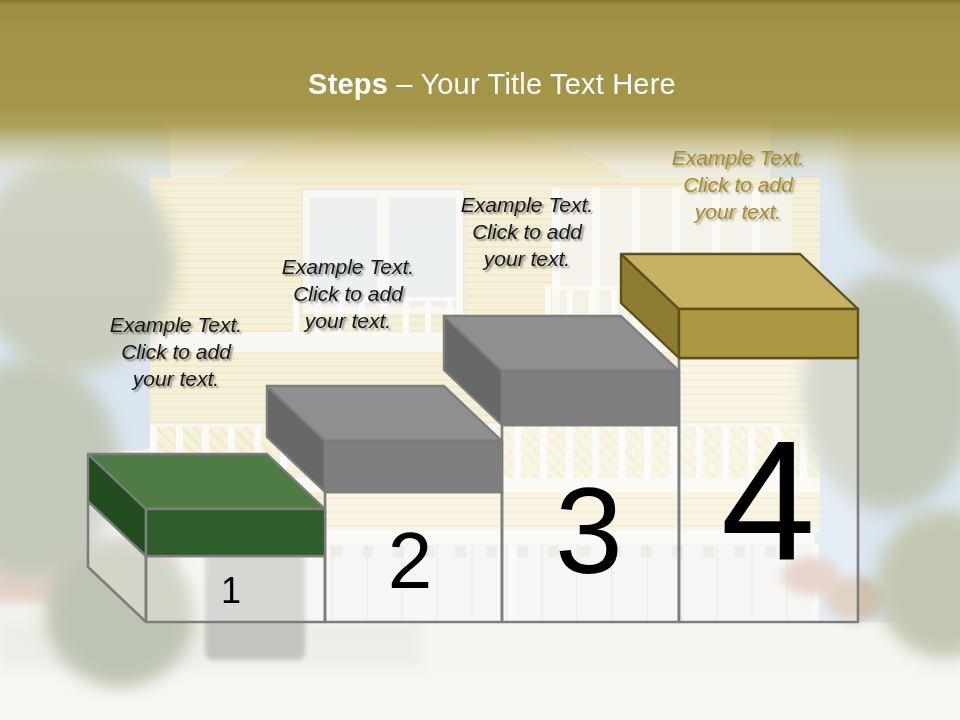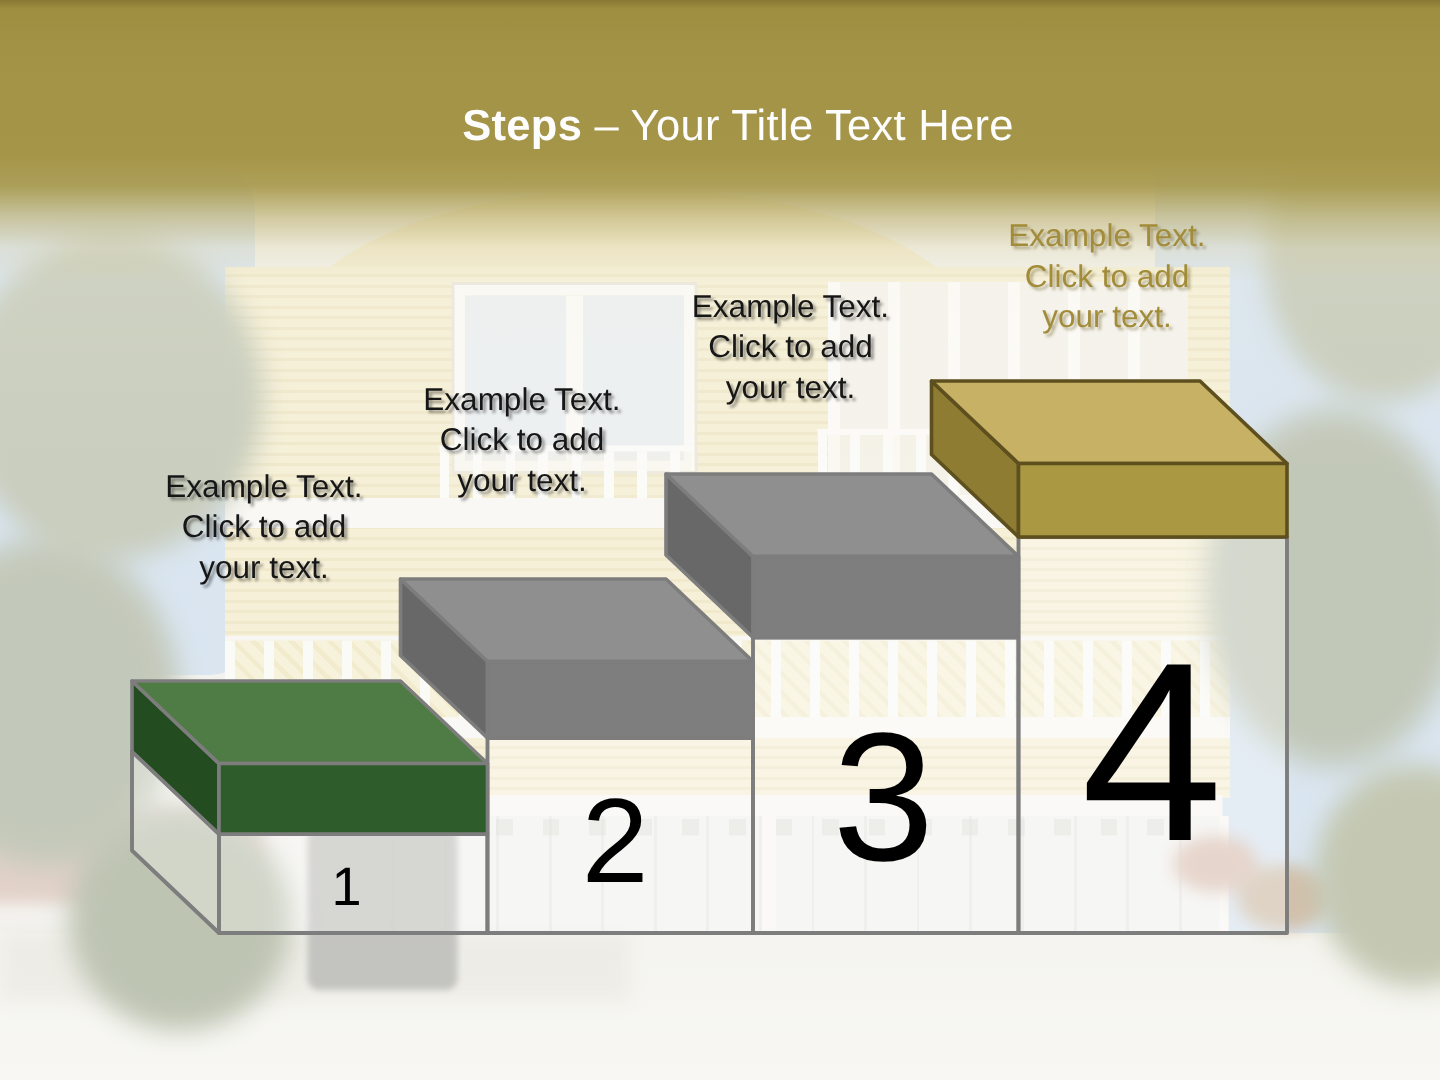--- a/index.html
+++ b/index.html
@@ -80,21 +80,21 @@
     text-align:center;color:#fdfdfd;font-size:29px;font-weight:400;letter-spacing:.2px;}
   .title .b{font-weight:700;}
   
   .diagram{position:absolute;left:0;top:0;}
   .tbox{fill:rgba(255,255,255,.30);stroke:#7d7d7d;stroke-width:2.6;stroke-linejoin:round;}
   .capface{stroke-width:2.4;stroke-linejoin:round;}
   .num{fill:#000;text-anchor:middle;font-family:"Liberation Sans",sans-serif;}
   
   .step-label{
     position:absolute;width:230px;text-align:center;
-    font-size:21px;line-height:1.29;white-space:pre-line;
+    font-style:italic;font-size:21px;line-height:1.29;white-space:pre-line;
     text-shadow:2px 2px 2px rgba(0,0,0,.42);}
   .step-label.gold{text-shadow:2px 2px 2px rgba(105,90,35,.45);}
   #label-1{left:61px;top:311px;}
   #label-2{left:233px;top:253px;}
   #label-3{left:412px;top:191px;}
   #label-4{left:623px;top:144px;}
 </style>
 </head>
 <body>
 

